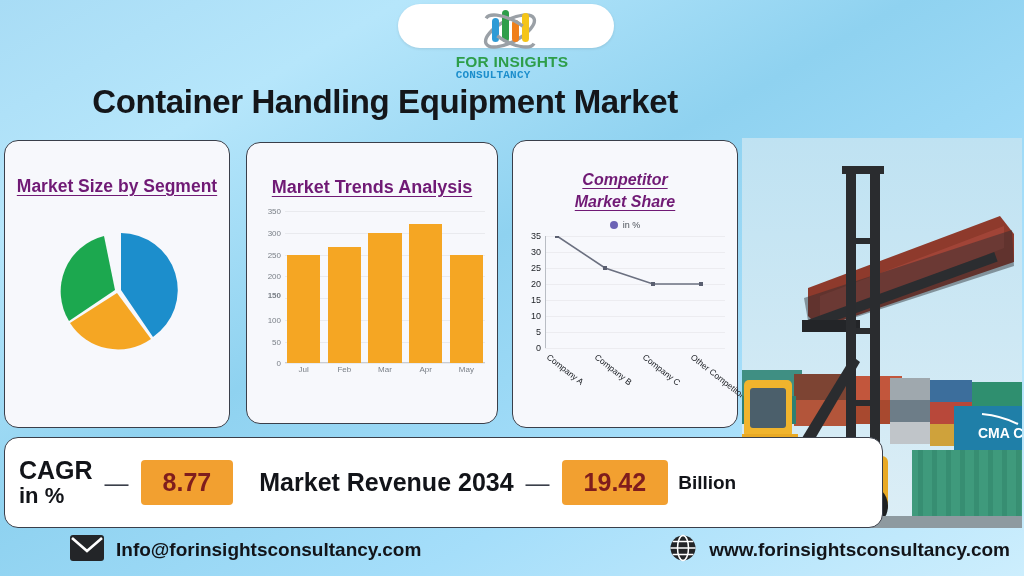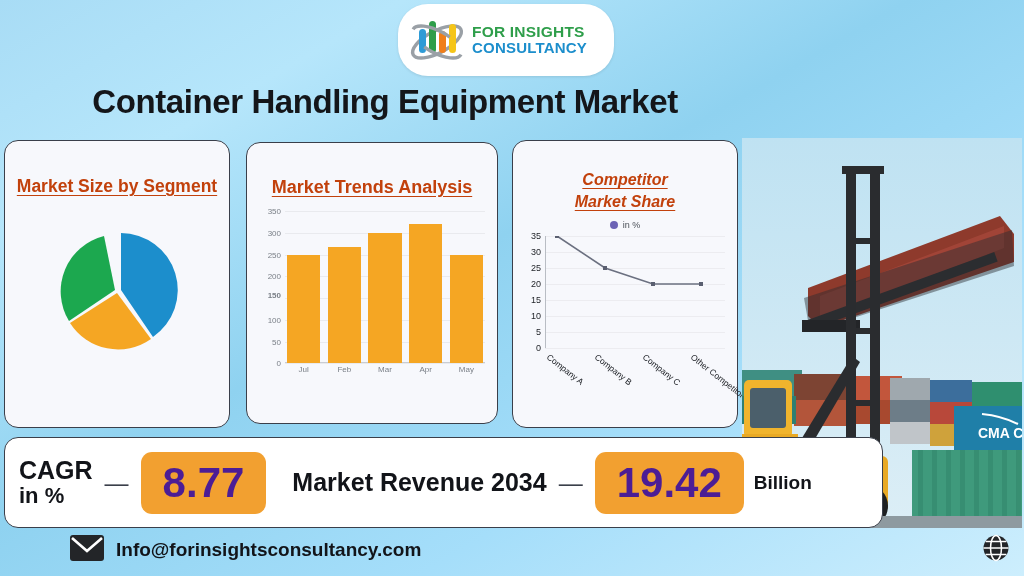--- a/index.html
+++ b/index.html
@@ -10,34 +10,35 @@
   }
   #infographic {
     position: relative;
     width: 1024px; height: 576px;
     background: linear-gradient(150deg, #a8dcf5 0%, #b6e6fb 20%, #8fd2f0 45%, #a5defa 70%, #cdeefd 100%);
     overflow: hidden;
   }
   
   .logo-wrap {
     position: absolute; left: 398px; top: 4px;
-    width: 216px; height: 72px;
+    width: 216px; height: 44px;
     background: #ffffff;
     border-radius: 30px;
     display: flex; align-items: center; justify-content: flex-start;
     padding-left: 8px;
     box-shadow: 0 1px 3px rgba(0,0,0,0.10);
+    flex-direction: column;
   }
   .logo-mark { width: 62px; height: 50px; position: relative; flex: none; }
   .logo-text { margin-left: 4px; line-height: 1.02; }
   .logo-line1 {
     font-size: 15.5px; font-weight: bold; color: #2E9E4A; letter-spacing: 0.2px;
   }
   .logo-line2 {
-    font-size: 15px; font-weight: bold; color: #1C8ECC; letter-spacing: 0.2px;
+    font-size: 11px; font-weight: bold; color: #1C8ECC; letter-spacing: 0.2px; font-family: Liberation Mono, monospace;
   }
   
   .title {
     position: absolute; left: 0; top: 83px; width: 770px;
     text-align: center;
     font-size: 33px; font-weight: bold;
     color: #14161a;
     letter-spacing: -0.4px;
     white-space: nowrap;
   }
@@ -47,21 +48,21 @@
     background: #f7f8fc;
     border: 1.4px solid #3a3f4a;
     border-radius: 14px;
   }
   #card-pie   { left: 4px;   top: 140px; width: 226px; height: 288px; }
   #card-bar   { left: 246px; top: 142px; width: 252px; height: 282px; }
   #card-line  { left: 512px; top: 140px; width: 226px; height: 288px; }
   .card-title {
     text-align: center;
     font-size: 17px; font-weight: bold;
-    color: #c2410c;
+    color: #701a75;
     text-decoration: underline;
     text-underline-offset: 3px;
     line-height: 1.35;
     padding: 0 6px;
   }
   #card-pie .card-title   { margin-top: 34px; font-size: 17.5px; }
   #card-bar .card-title   { margin-top: 32px; font-size: 18px; }
   #card-line .card-title  { margin-top: 28px; font-size: 16px; font-style: italic; }
 
   
@@ -144,23 +145,23 @@
     border-radius: 14px;
     display: flex; align-items: center;
     padding: 0 14px;
   }
   .kpi-label-stack { line-height: 1.08; }
   .kpi-label-main { font-size: 25px; font-weight: bold; color: #121419; }
   .kpi-label-sub  { font-size: 22px; font-weight: bold; color: #121419; }
   .kpi-dash { font-size: 24px; color: #3a3f4a; margin: 0 12px; }
   .kpi-badge {
     background: #F2A030;
-    border-radius: 11px;
+    border-radius: 4px;
     padding: 10px 22px;
-    font-size: 42px; font-weight: bold; color: #4c1d95;
+    font-size: 25px; font-weight: bold; color: #7f1d1d;
     line-height: 1;
   }
   .kpi-text {
     font-size: 25px; font-weight: bold; color: #121419;
     margin-left: 26px; white-space: nowrap;
   }
   .kpi-unit {
     font-size: 19px; font-weight: bold; color: #121419;
     margin-left: 10px;
   }
@@ -405,16 +406,17 @@
         <svg width="28" height="28" viewBox="0 0 28 28">
           <circle cx="14" cy="14" r="12.5" fill="#232528"></circle>
           <g stroke="#ffffff" stroke-width="1.5" fill="none">
             <ellipse cx="14" cy="14" rx="5.5" ry="12.5"></ellipse>
             <line x1="1.5" y1="14" x2="26.5" y2="14"></line>
             <line x1="3.6" y1="7.5" x2="24.4" y2="7.5"></line>
             <line x1="3.6" y1="20.5" x2="24.4" y2="20.5"></line>
           </g>
         </svg>
       </span>
+      <span class="footer-text">www.forinsightsconsultancy.com</span>
     </div>
   </div>
 
 </div>
 
 </body></html>

